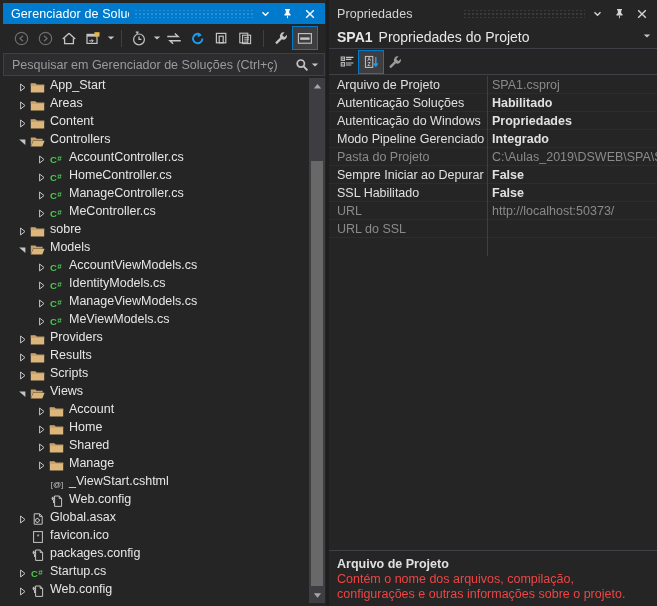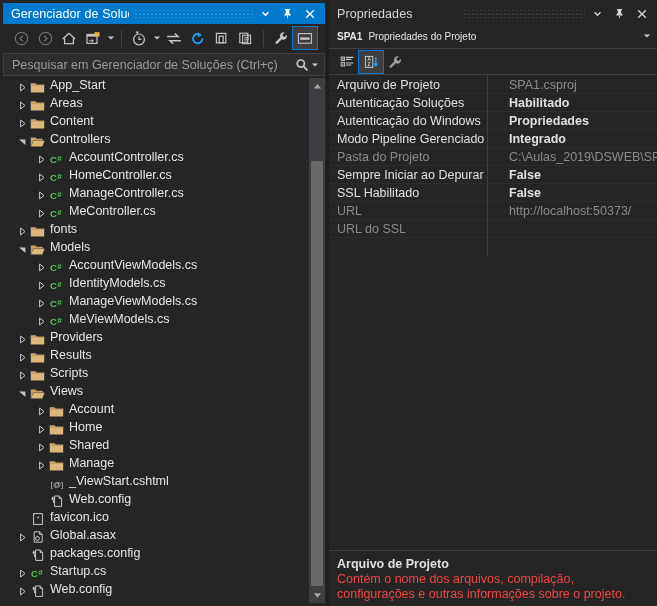--- a/index.html
+++ b/index.html
@@ -92,21 +92,21 @@
     width:16px; height:16px; display:flex; align-items:center; justify-content:center;
     color:#a6a6a6; font-size:7px;
   }
   #tree-thumb {
     position:absolute; left:2px; top:83px; width:12px; height:425px; background:#686868;
   }
 
   
   #prop-header {
     position:absolute; left:0; top:25px; width:328px; height:24px;
-    display:flex; align-items:center; padding:0 6px 0 8px; font-size:10px; color:#e6e6e6;
+    display:flex; align-items:center; padding:0 6px 0 8px; font-size:14px; color:#e6e6e6;
     border-bottom:1px solid #3f3f46;
   }
   #prop-header .bold { font-weight:bold; margin-right:6px; }
   #prop-header .caret { margin-left:auto; font-size:7px; color:#c5c5c5; }
 
   #prop-toolbar {
     position:absolute; left:0; top:50px; width:328px; height:25px;
     display:flex; align-items:center; padding-left:6px;
     border-bottom:1px solid #3f3f46;
   }
@@ -121,21 +121,21 @@
   .prow {
     height:18px; display:flex; align-items:stretch; font-size:12.5px;
     border-bottom:1px solid #2d2d30;
   }
   .pname {
     width:158px; flex:none; padding-left:8px; display:flex; align-items:center;
     color:#e0e0e0; overflow:hidden; white-space:nowrap;
   }
   .pname.dim { color:#8a8a8a; }
   .pval {
-    flex:1; padding-left:22px; display:flex; align-items:center;
+    flex:1; padding-left:5px; display:flex; align-items:center;
     color:#e0e0e0; font-weight:bold; overflow:hidden; white-space:nowrap;
   }
   .pval.dim { color:#8a8a8a; font-weight:normal; }
 
   #prop-desc {
     position:absolute; left:0; top:550px; width:328px; height:56px;
     border-top:1px solid #3f3f46; padding:6px 8px 0 8px;
     font-size:12.5px; color:#e0e0e0;
   }
   #prop-desc .d-title { font-weight:bold; margin-bottom:1px; }
@@ -400,21 +400,21 @@
             <svg width="9" height="9" viewBox="0 0 9 9">
               <path d="M2.6 1 L7 4.5 L2.6 8 Z" fill="none" stroke="#c5c5c5" stroke-width="1"></path>
             </svg>
           </span>
           <span class="ticon">
             <svg width="15" height="13" viewBox="0 0 15 13">
               <path d="M0.8 2.4 H5.4 L6.7 3.8 H14.2 V11.4 H0.8 Z" fill="#dcb67a"></path>
               <path d="M0.8 2.4 H5.4 L6.7 3.8 H14.2 V5 H0.8 Z" fill="#c9a169"></path>
             </svg>
           </span>
-          <span class="tlabel">fonts</span>
+          <span class="tlabel">sobre</span>
         </div>
         <div class="trow">
           <span style="width: 12px; flex: 0 0 auto;"></span>
           <span class="exp">
             <svg width="9" height="9" viewBox="0 0 9 9">
               <path d="M1.2 2.6 L7.4 2.6 L7.4 8 Z" fill="#c5c5c5"></path>
             </svg>
           </span>
           <span class="ticon">
             <svg width="15" height="13" viewBox="0 0 15 13">
@@ -622,45 +622,45 @@
               <path d="M4.6 2 H9.2 L11.6 4.4 V12.4 H4.6 Z" fill="none" stroke="#c5c5c5" stroke-width="1"></path>
               <path d="M9.2 2 V4.4 H11.6" fill="none" stroke="#c5c5c5" stroke-width="1"></path>
               <path d="M3.6 3 A1.5 1.5 0 1 0 3.6 6 L3.6 9" fill="none" stroke="#c5c5c5" stroke-width="1.1"></path>
               <path d="M2.2 4.4 H5" stroke="#c5c5c5" stroke-width="1"></path>
             </svg>
           </span>
           <span class="tlabel">Web.config</span>
         </div>
         <div class="trow">
           <span style="width: 12px; flex: 0 0 auto;"></span>
-          <span class="exp"></span>
-          <span class="ticon">
-            <svg width="14" height="14" viewBox="0 0 14 14">
-              <rect x="2.6" y="1.6" width="8.8" height="10.8" fill="none" stroke="#c5c5c5" stroke-width="1"></rect>
-              <text x="7" y="9.4" font-size="7" fill="#c5c5c5" font-family="Liberation Sans, sans-serif" text-anchor="middle">*</text>
-            </svg>
-          </span>
-          <span class="tlabel">favicon.ico</span>
-        </div>
-        <div class="trow">
-          <span style="width: 12px; flex: 0 0 auto;"></span>
           <span class="exp">
             <svg width="9" height="9" viewBox="0 0 9 9">
               <path d="M2.6 1 L7 4.5 L2.6 8 Z" fill="none" stroke="#c5c5c5" stroke-width="1"></path>
             </svg>
           </span>
           <span class="ticon">
             <svg width="14" height="14" viewBox="0 0 14 14">
               <path d="M3.2 1.8 H8.6 L11.2 4.4 V12.2 H3.2 Z" fill="none" stroke="#c5c5c5" stroke-width="1"></path>
               <path d="M8.6 1.8 V4.4 H11.2" fill="none" stroke="#c5c5c5" stroke-width="1"></path>
               <circle cx="6.4" cy="8.4" r="1.9" fill="none" stroke="#c5c5c5" stroke-width="1"></circle>
               <path d="M6.4 5.8 V6.6 M6.4 10.2 V11 M3.8 8.4 H4.6 M8.2 8.4 H9" stroke="#c5c5c5" stroke-width="0.9"></path>
             </svg>
           </span>
           <span class="tlabel">Global.asax</span>
+        </div>
+        <div class="trow">
+          <span style="width: 12px; flex: 0 0 auto;"></span>
+          <span class="exp"></span>
+          <span class="ticon">
+            <svg width="14" height="14" viewBox="0 0 14 14">
+              <rect x="2.6" y="1.6" width="8.8" height="10.8" fill="none" stroke="#c5c5c5" stroke-width="1"></rect>
+              <text x="7" y="9.4" font-size="7" fill="#c5c5c5" font-family="Liberation Sans, sans-serif" text-anchor="middle">*</text>
+            </svg>
+          </span>
+          <span class="tlabel">favicon.ico</span>
         </div>
         <div class="trow">
           <span style="width: 12px; flex: 0 0 auto;"></span>
           <span class="exp"></span>
           <span class="ticon">
             <svg width="14" height="14" viewBox="0 0 14 14">
               <path d="M4.6 2 H9.2 L11.6 4.4 V12.4 H4.6 Z" fill="none" stroke="#c5c5c5" stroke-width="1"></path>
               <path d="M9.2 2 V4.4 H11.6" fill="none" stroke="#c5c5c5" stroke-width="1"></path>
               <path d="M3.6 3 A1.5 1.5 0 1 0 3.6 6 L3.6 9" fill="none" stroke="#c5c5c5" stroke-width="1.1"></path>
               <path d="M2.2 4.4 H5" stroke="#c5c5c5" stroke-width="1"></path>

